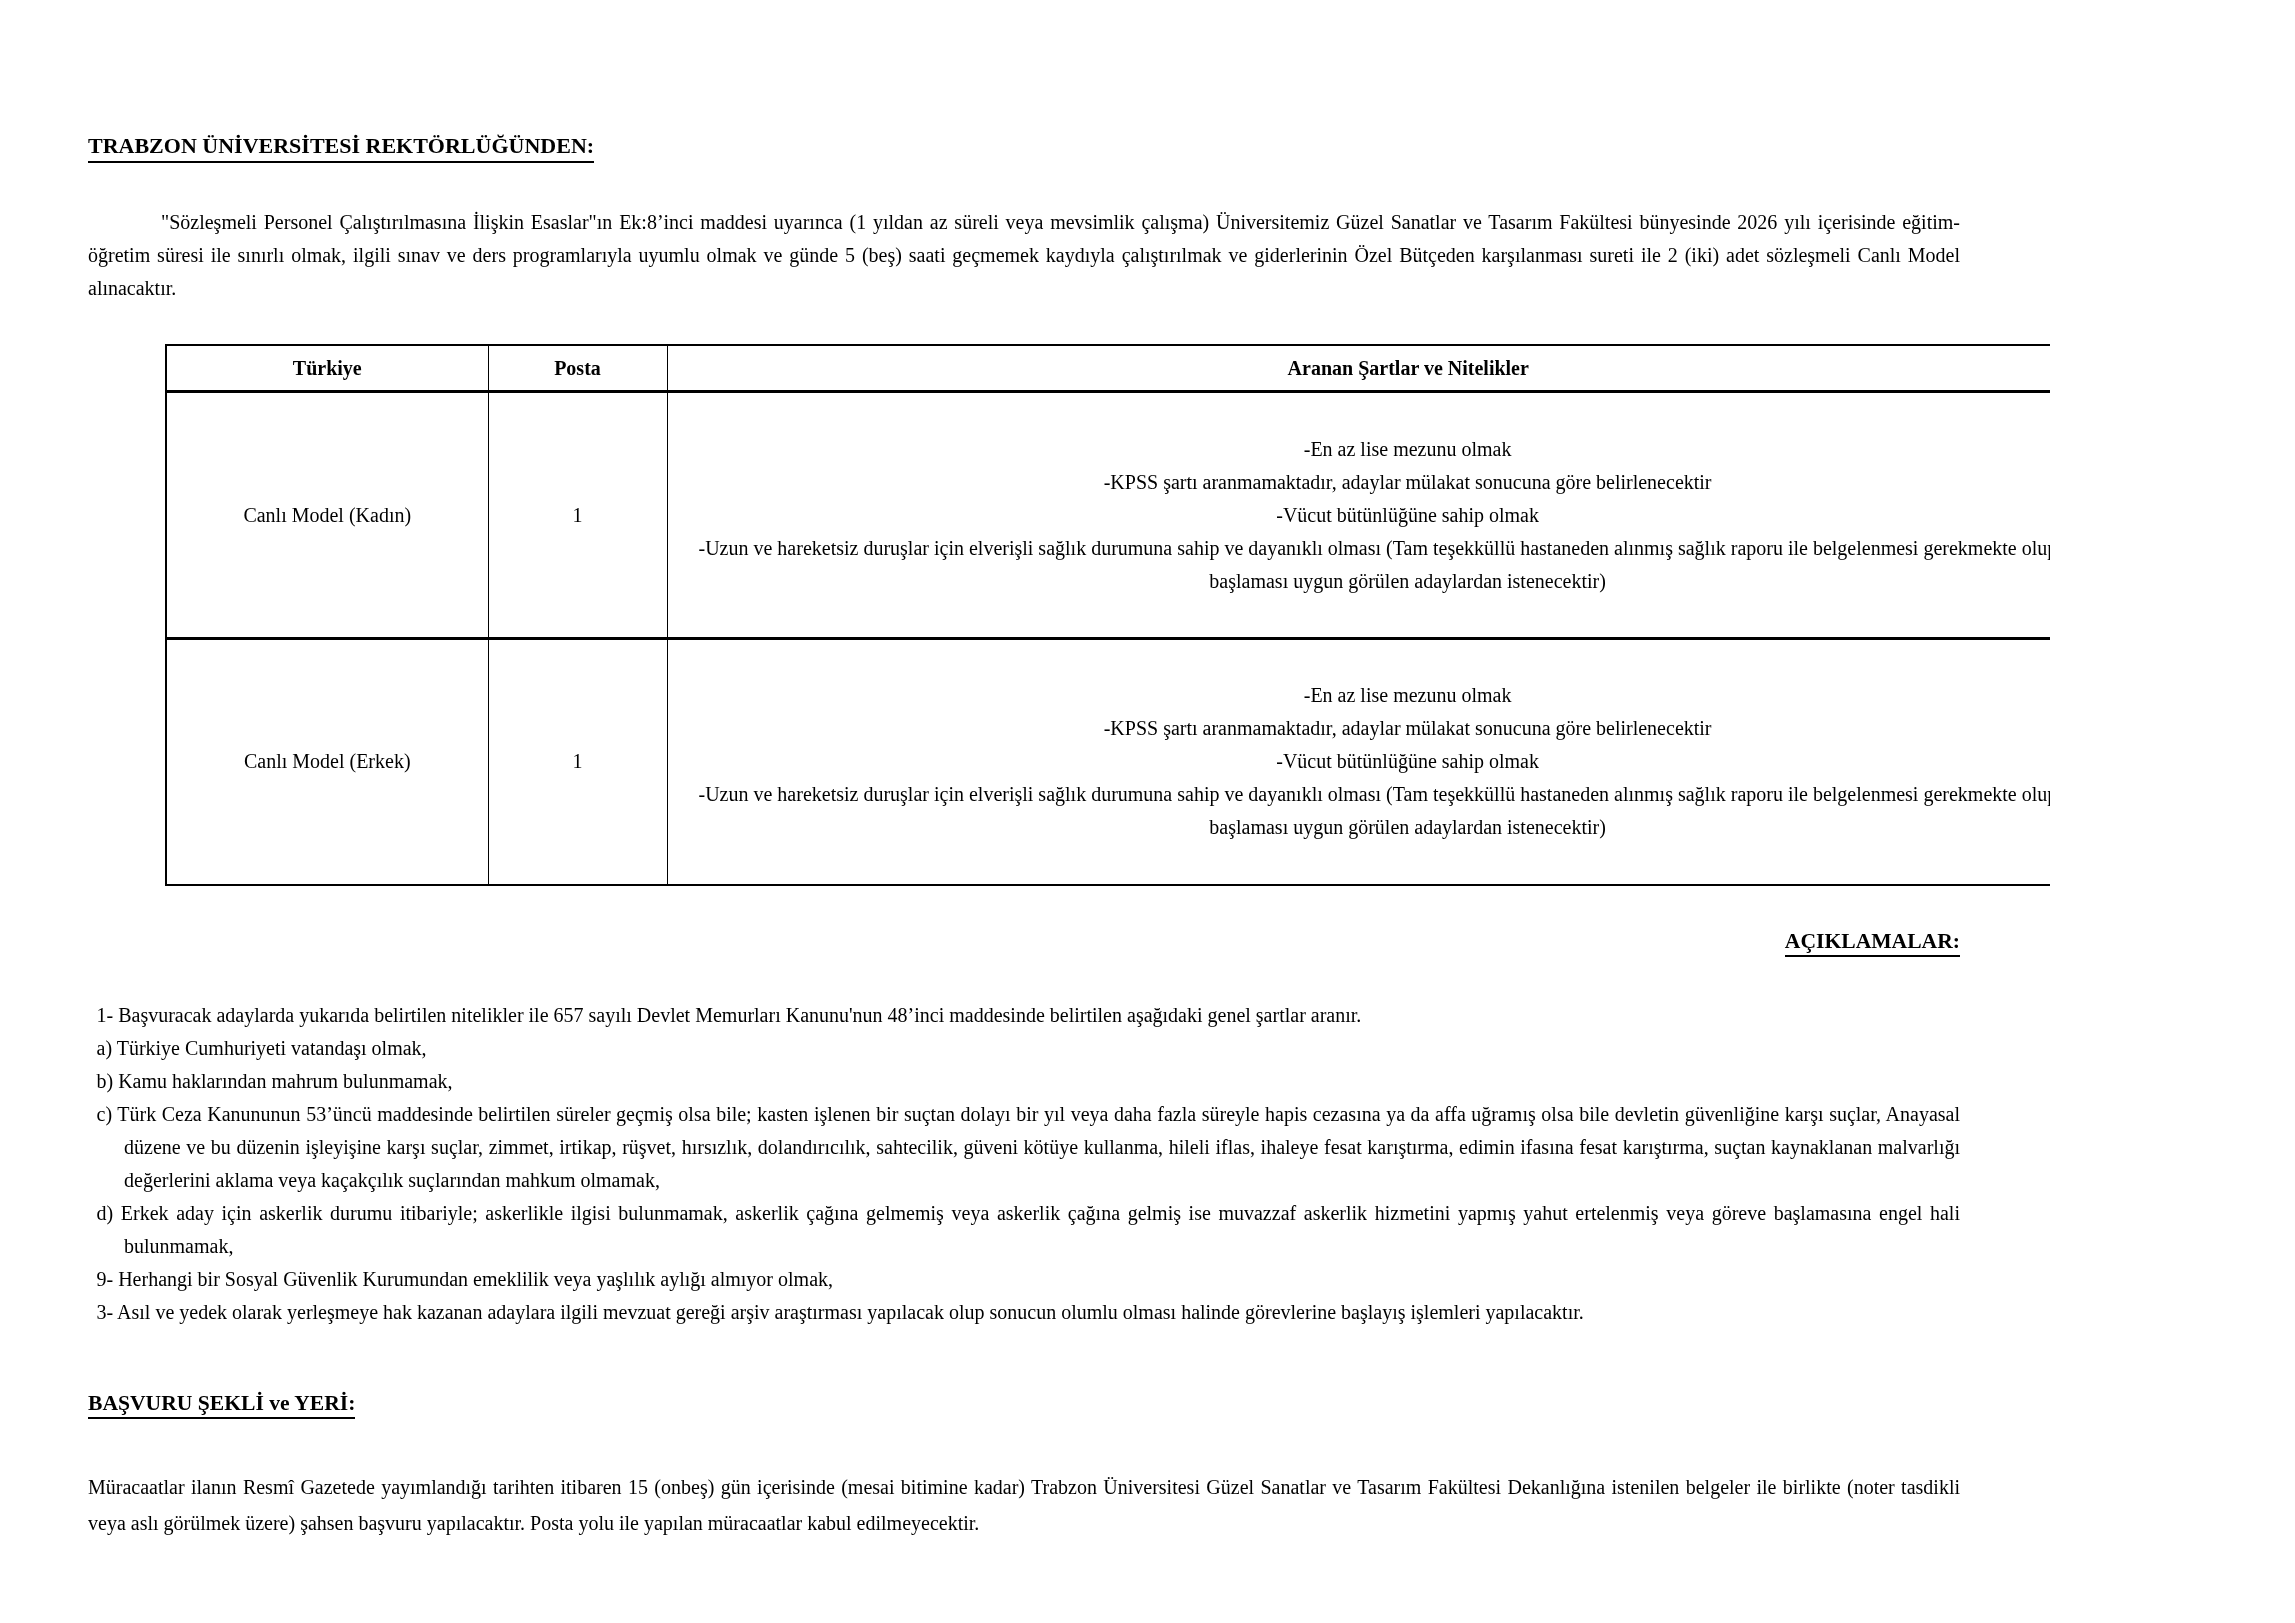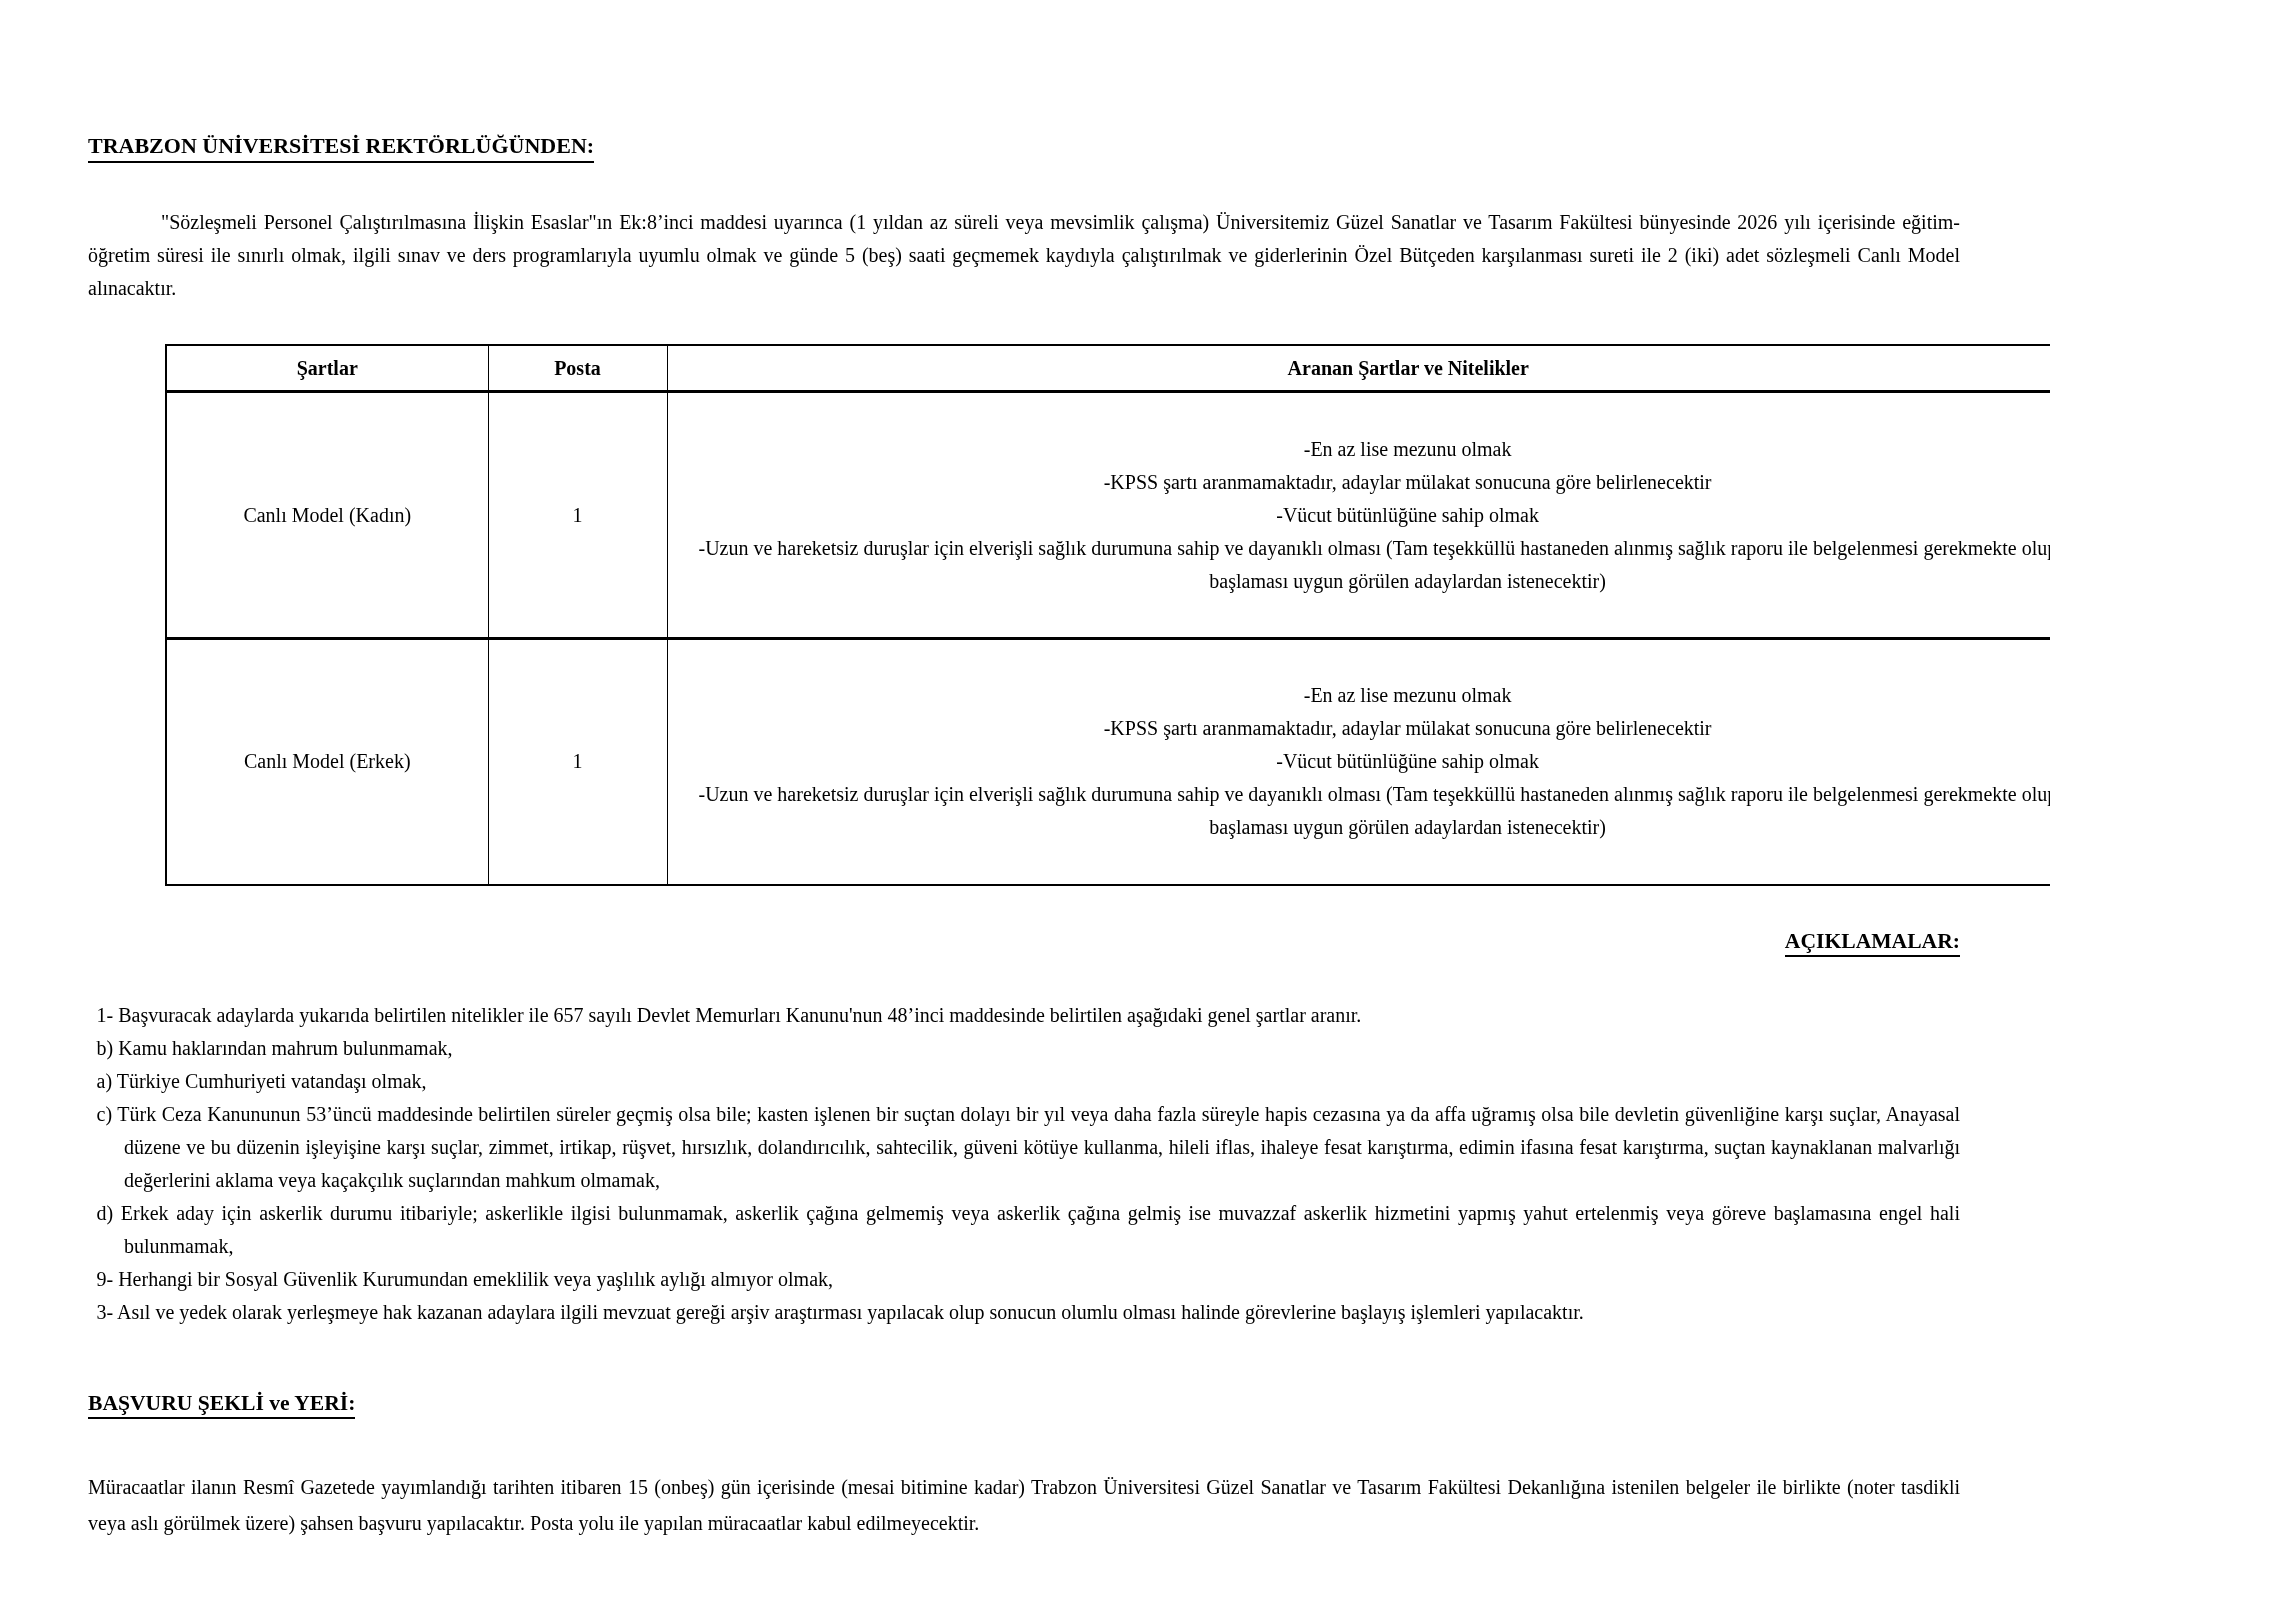--- a/index.html
+++ b/index.html
@@ -110,21 +110,21 @@
   <p class="intro">"Sözleşmeli Personel Çalıştırılmasına İlişkin Esaslar"ın Ek:8’inci maddesi uyarınca (1 yıldan az süreli veya mevsimlik çalışma) Üniversitemiz Güzel Sanatlar ve Tasarım Fakültesi bünyesinde 2026 yılı içerisinde eğitim-öğretim süresi ile sınırlı olmak, ilgili sınav ve ders programlarıyla uyumlu olmak ve günde 5 (beş) saati geçmemek kaydıyla çalıştırılmak ve giderlerinin Özel Bütçeden karşılanması sureti ile 2 (iki) adet sözleşmeli Canlı Model alınacaktır.</p>
 
   <table class="jobs-table">
     <colgroup>
       <col style="width:322px">
       <col style="width:179px">
       <col style="width:1483px">
     </colgroup>
     <thead>
       <tr>
-        <th>Şartlar</th>
+        <th>Türkiye</th>
         <th>Posta</th>
         <th>Aranan Şartlar ve Nitelikler</th>
       </tr>
     </thead>
     <tbody>
       <tr class="divider-row">
         <td class="unvan-cell">Canlı Model (Kadın)</td>
         <td class="adet-cell">1</td>
         <td class="sartlar-cell">
           <div class="req-line">-En az lise mezunu olmak</div>
@@ -143,22 +143,22 @@
           <div class="req-line">-Uzun ve hareketsiz duruşlar için elverişli sağlık durumuna sahip ve dayanıklı olması (Tam teşekküllü hastaneden alınmış sağlık raporu ile belgelenmesi gerekmekte olup göreve başlaması uygun görülen adaylardan istenecektir)</div>
         </td>
       </tr>
     </tbody>
   </table>
 
   <h2 class="section-heading aciklamalar-heading"><span class="underlined">AÇIKLAMALAR:</span></h2>
 
   <div class="explanations">
     <div class="explanation-item">1- Başvuracak adaylarda yukarıda belirtilen nitelikler ile 657 sayılı Devlet Memurları Kanunu'nun 48’inci maddesinde belirtilen aşağıdaki genel şartlar aranır.</div>
+    <div class="explanation-item">a) Türkiye Cumhuriyeti vatandaşı olmak,</div>
     <div class="explanation-item">b) Kamu haklarından mahrum bulunmamak,</div>
-    <div class="explanation-item">a) Türkiye Cumhuriyeti vatandaşı olmak,</div>
     <div class="explanation-item">c) Türk Ceza Kanununun 53’üncü maddesinde belirtilen süreler geçmiş olsa bile; kasten işlenen bir suçtan dolayı bir yıl veya daha fazla süreyle hapis cezasına ya da affa uğramış olsa bile devletin güvenliğine karşı suçlar, Anayasal düzene ve bu düzenin işleyişine karşı suçlar, zimmet, irtikap, rüşvet, hırsızlık, dolandırıcılık, sahtecilik, güveni kötüye kullanma, hileli iflas, ihaleye fesat karıştırma, edimin ifasına fesat karıştırma, suçtan kaynaklanan malvarlığı değerlerini aklama veya kaçakçılık suçlarından mahkum olmamak,</div>
     <div class="explanation-item">d) Erkek aday için askerlik durumu itibariyle; askerlikle ilgisi bulunmamak, askerlik çağına gelmemiş veya askerlik çağına gelmiş ise muvazzaf askerlik hizmetini yapmış yahut ertelenmiş veya göreve başlamasına engel hali bulunmamak,</div>
     <div class="explanation-item">9- Herhangi bir Sosyal Güvenlik Kurumundan emeklilik veya yaşlılık aylığı almıyor olmak,</div>
     <div class="explanation-item">3- Asıl ve yedek olarak yerleşmeye hak kazanan adaylara ilgili mevzuat gereği arşiv araştırması yapılacak olup sonucun olumlu olması halinde görevlerine başlayış işlemleri yapılacaktır.</div>
   </div>
 
   <h2 class="section-heading basvuru-heading"><span class="underlined">BAŞVURU ŞEKLİ ve YERİ:</span></h2>
 
   <p class="application-paragraph">Müracaatlar ilanın Resmî Gazetede yayımlandığı tarihten itibaren 15 (onbeş) gün içerisinde (mesai bitimine kadar) Trabzon Üniversitesi Güzel Sanatlar ve Tasarım Fakültesi Dekanlığına istenilen belgeler ile birlikte (noter tasdikli veya aslı görülmek üzere) şahsen başvuru yapılacaktır. Posta yolu ile yapılan müracaatlar kabul edilmeyecektir.</p>
 

